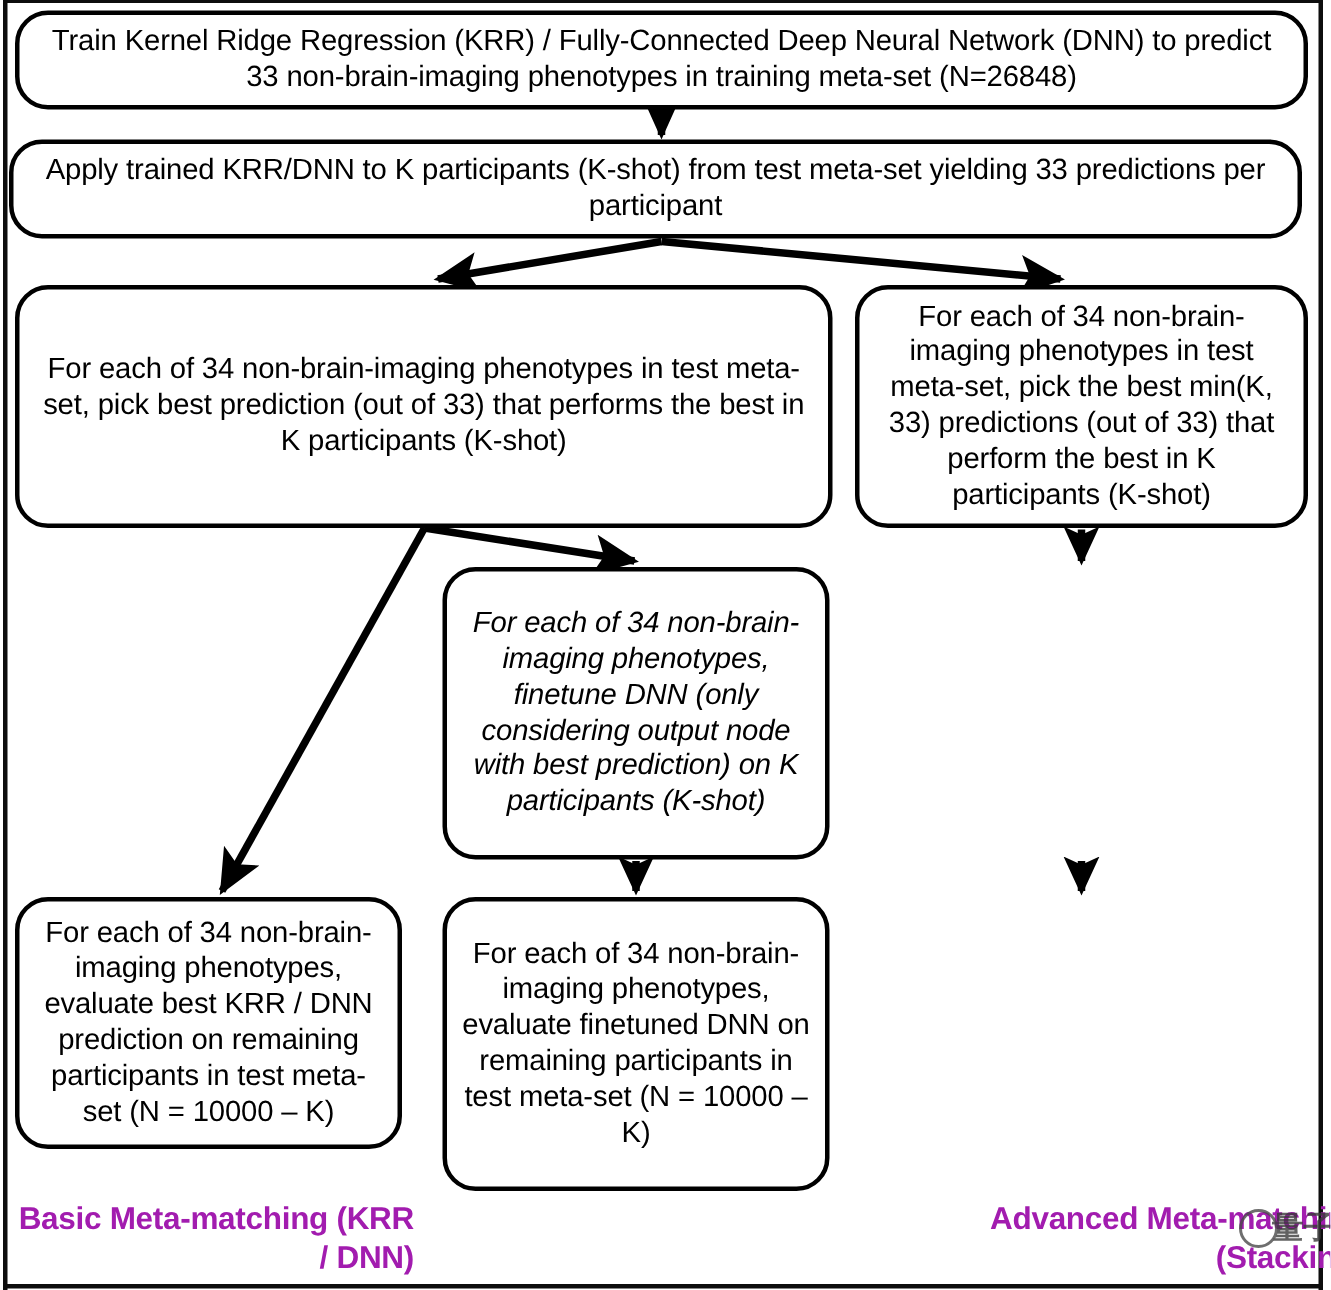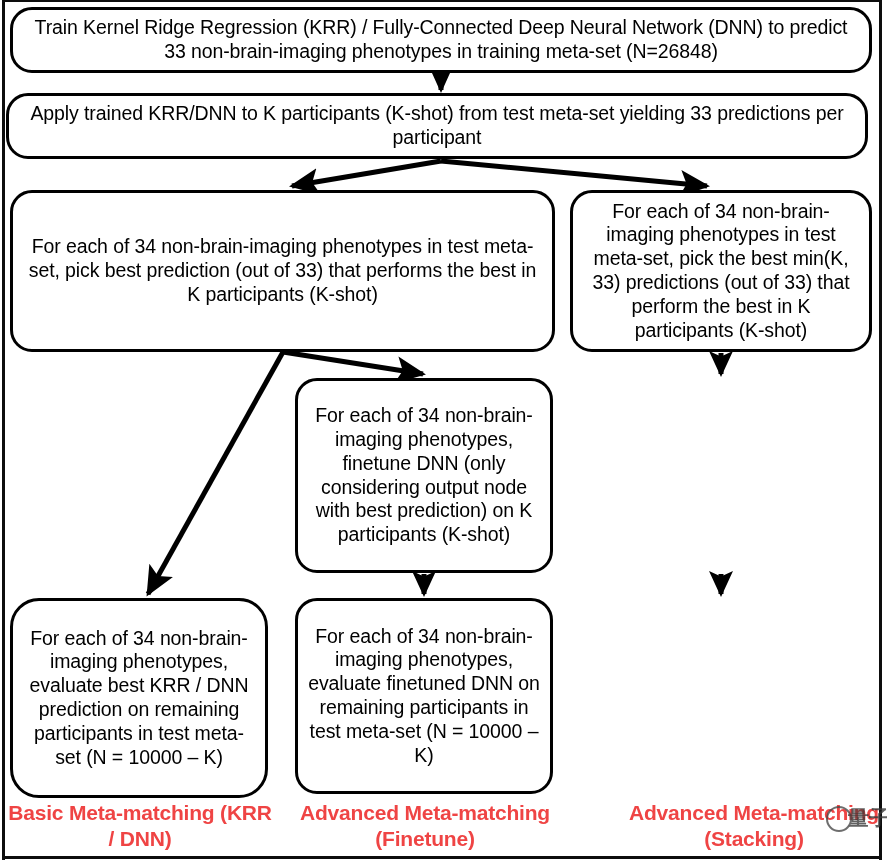--- a/index.html
+++ b/index.html
@@ -41,33 +41,33 @@
     padding: 4px 10px;
     letter-spacing: -0.1px;
   }
   .node .txt { display: block; width: 100%; }
 
   
   #node-train      { left: 10px;  top: 7px;   width: 862px; height: 66px;  font-size: 19.5px; }
   #node-apply      { left: 6px;  top: 93px;  width: 862px; height: 66px;  font-size: 19.5px; }
   #node-pick-best  { left: 10px;  top: 190px; width: 545px; height: 162px; font-size: 19.5px; }
   #node-pick-mink  { left: 570px; top: 190px; width: 302px; height: 162px; font-size: 19.5px; }
-  #node-finetune   { left: 295px; top: 378px; width: 258px; height: 195px; font-size: 19.5px; }
+  #node-finetune   { left: 295px; top: 378px; width: 258px; height: 195px; font-size: 19.5px; font-style: italic; }
   #node-stack-train{ left: 570px; top: 378px; width: 302px; height: 195px; font-size: 19.5px; }
-  #node-eval-basic { left: 10px;  top: 598px; width: 258px; height: 200px; font-size: 19.5px; border-radius: 29px; }
+  #node-eval-basic { left: 10px;  top: 598px; width: 258px; height: 168px; font-size: 19.5px; }
   #node-eval-ft    { left: 295px; top: 598px; width: 258px; height: 196px; font-size: 19.5px; }
   #node-eval-stack { left: 570px; top: 598px; width: 302px; height: 196px; font-size: 19.5px; }
 
   .caption {
     position: absolute;
-    text-align: center;
+    text-align: right;
     font-weight: bold;
     font-size: 21px;
     line-height: 1.24;
-    color: #ef4444;
+    color: #a21caf;
     letter-spacing: -0.2px;
   }
   #cap-basic { left: 4px;   top: 800px; width: 272px; }
   #cap-ft    { left: 290px; top: 800px; width: 270px; }
   #cap-stack { left: 598px; top: 800px; width: 312px; }
 
   #arrows {
     position: absolute;
     left: 0; top: 0;
     width: 887px; height: 860px;
@@ -161,21 +161,20 @@
   <div class="node" id="node-eval-basic">
     <span class="txt">For each of 34 non-brain-imaging phenotypes, evaluate best KRR / DNN prediction on remaining participants in test meta-set (N = 10000 – K)</span>
   </div>
 
   <div class="node" id="node-eval-ft">
     <span class="txt">For each of 34 non-brain-imaging phenotypes, evaluate finetuned DNN on remaining participants in test meta-set (N = 10000 – K)</span>
   </div>
 
 
   <div class="caption" id="cap-basic">Basic Meta-matching (KRR / DNN)</div>
-  <div class="caption" id="cap-ft">Advanced Meta-matching (Finetune)</div>
   <div class="caption" id="cap-stack">Advanced Meta-matching (Stacking)</div>
 
   <div class="watermark">
     <div class="wm-ring"></div>
     <div class="wm-text">量子位</div>
   </div>
 
 </div>
 
 </body></html>

